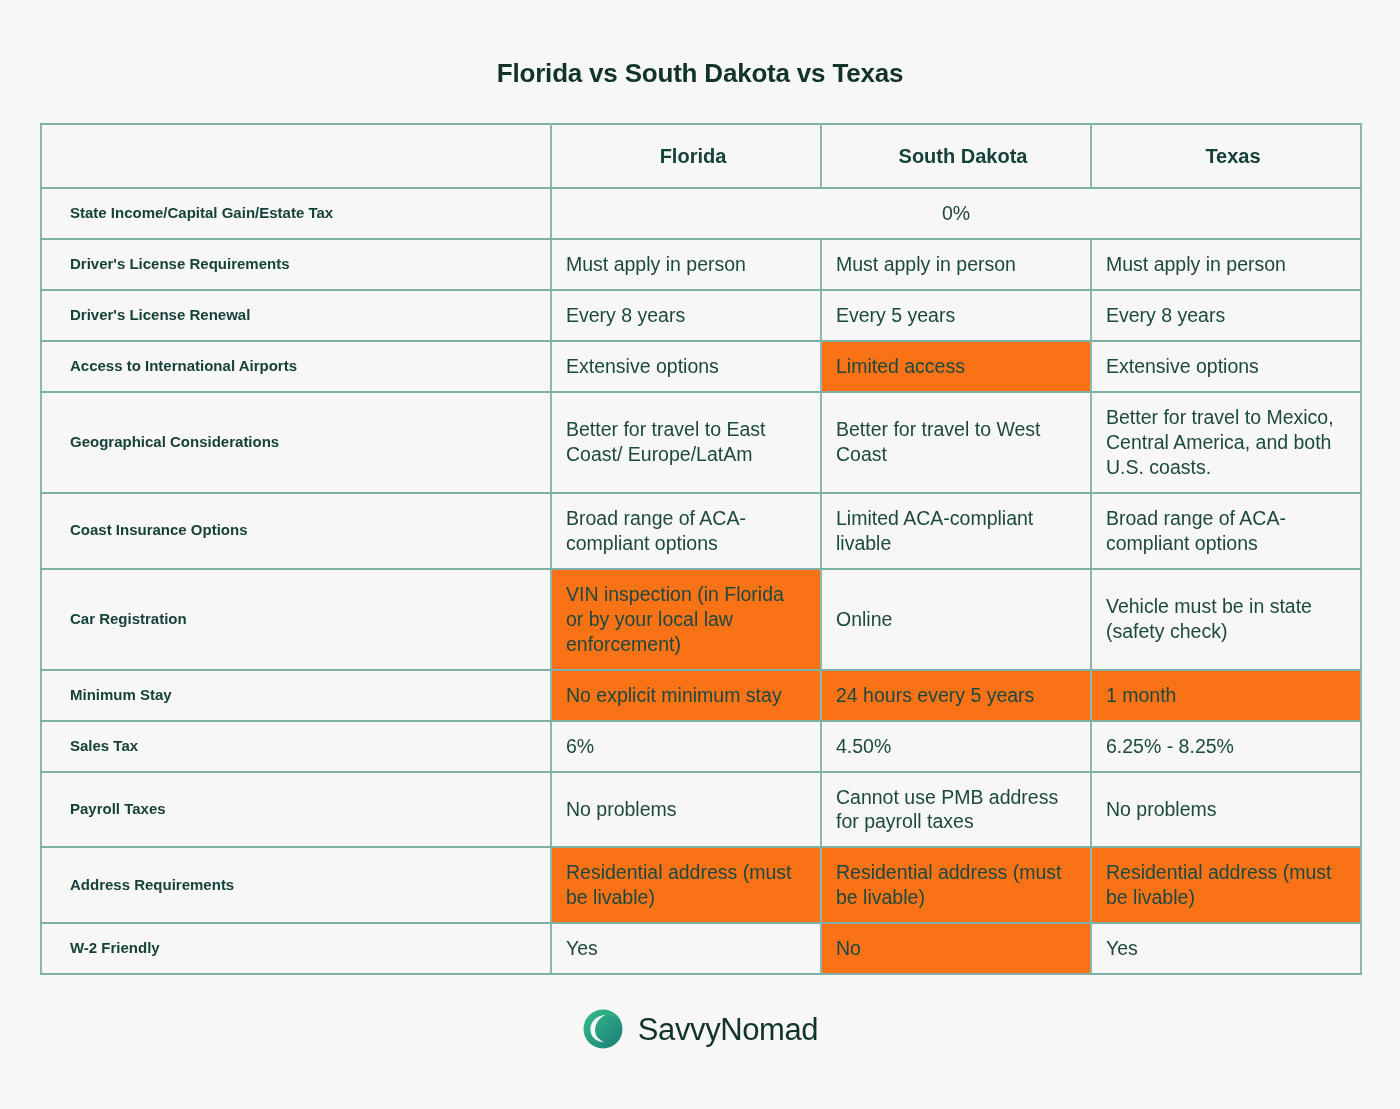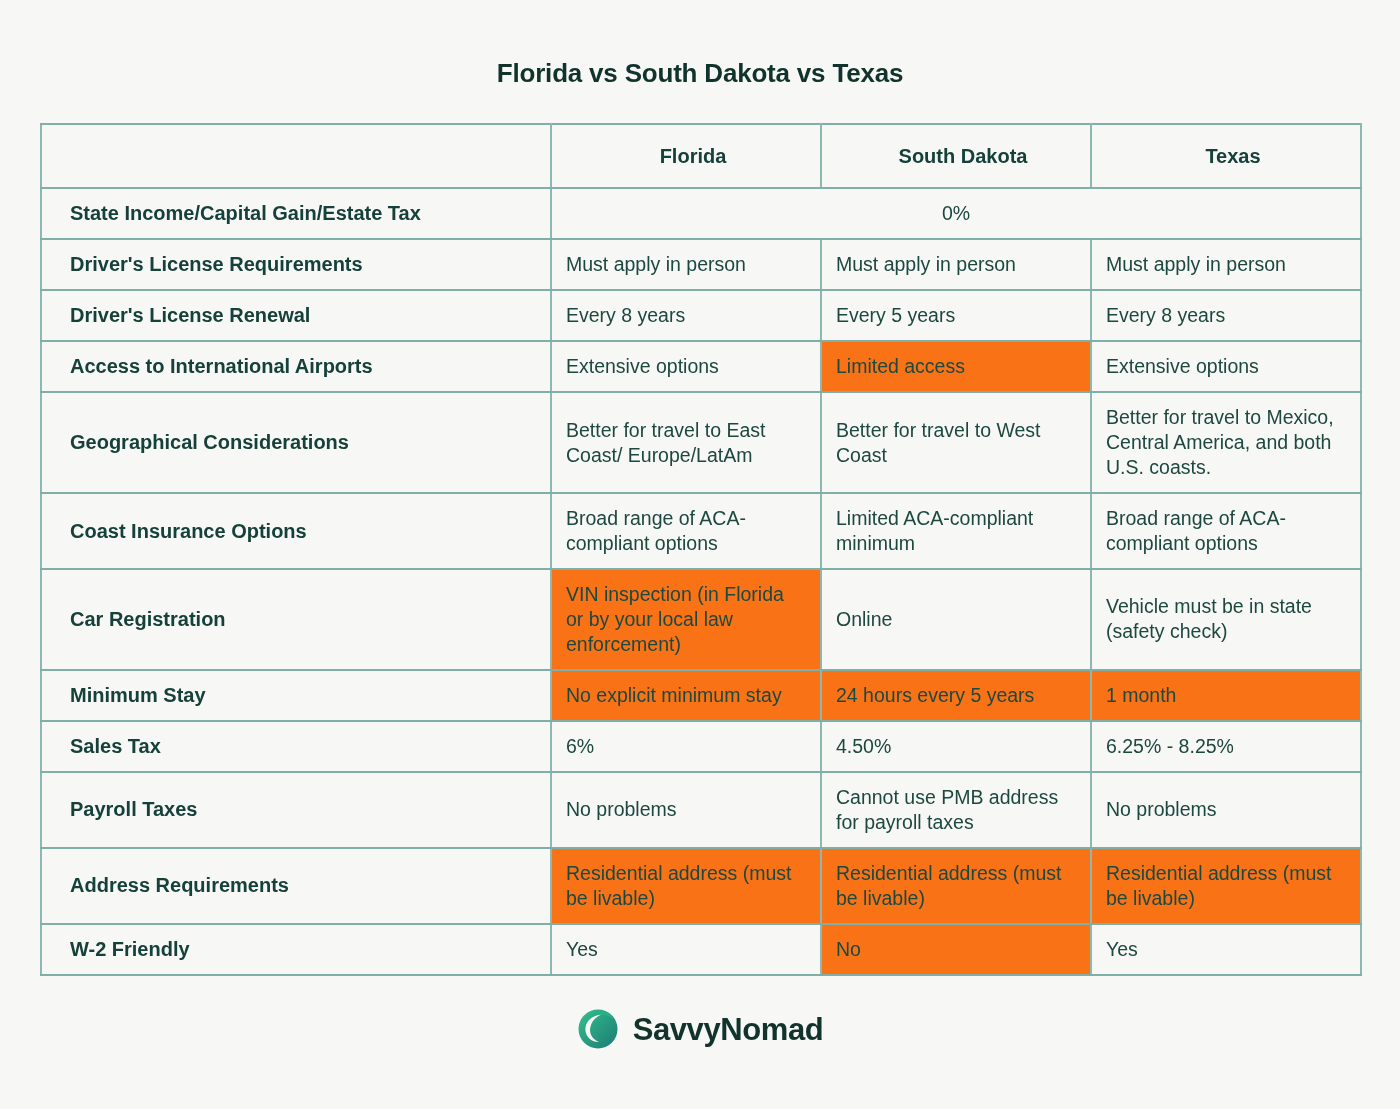--- a/index.html
+++ b/index.html
@@ -70,21 +70,21 @@
     font-weight: bold;
     text-align: center;
     color: #16413a;
     height: 64px;
     padding-left: 28px;
   }
   table.cmp th.corner {
     background: #f7f7f6;
   }
   table.cmp th.row-head {
-    font-size: 20px;
+    font-size: 15px;
     font-weight: bold;
     text-align: left;
     color: #16413a;
     padding-left: 28px;
     line-height: 1.25;
   }
   table.cmp td.cell {
     font-size: 19.5px;
     font-weight: normal;
     text-align: left;
@@ -110,21 +110,21 @@
     gap: 14px;
   }
   .logo-mark {
     width: 42px;
     height: 42px;
     flex: 0 0 42px;
     display: block;
   }
   .logo-text {
     font-size: 31px;
-    font-weight: bold;
+    font-weight: normal;
     color: #11332c;
     letter-spacing: -0.4px;
     line-height: 1;
   }
 </style>
 </head>
 <body>
 
 <div class="page">
 
@@ -171,21 +171,21 @@
           </tr>
           <tr>
             <th class="row-head">Geographical Considerations</th>
             <td class="cell">Better for travel to East Coast/ Europe/LatAm</td>
             <td class="cell">Better for travel to West Coast</td>
             <td class="cell">Better for travel to Mexico, Central America, and both U.S. coasts.</td>
           </tr>
           <tr>
             <th class="row-head">Coast Insurance Options</th>
             <td class="cell">Broad range of ACA-compliant options</td>
-            <td class="cell">Limited ACA-compliant minimum</td>
+            <td class="cell">Limited ACA-compliant livable</td>
             <td class="cell">Broad range of ACA-compliant options</td>
           </tr>
           <tr>
             <th class="row-head">Car Registration</th>
             <td class="cell hl">VIN inspection (in Florida or by your local law enforcement)</td>
             <td class="cell">Online</td>
             <td class="cell">Vehicle must be in state (safety check)</td>
           </tr>
           <tr>
             <th class="row-head">Minimum Stay</th>

